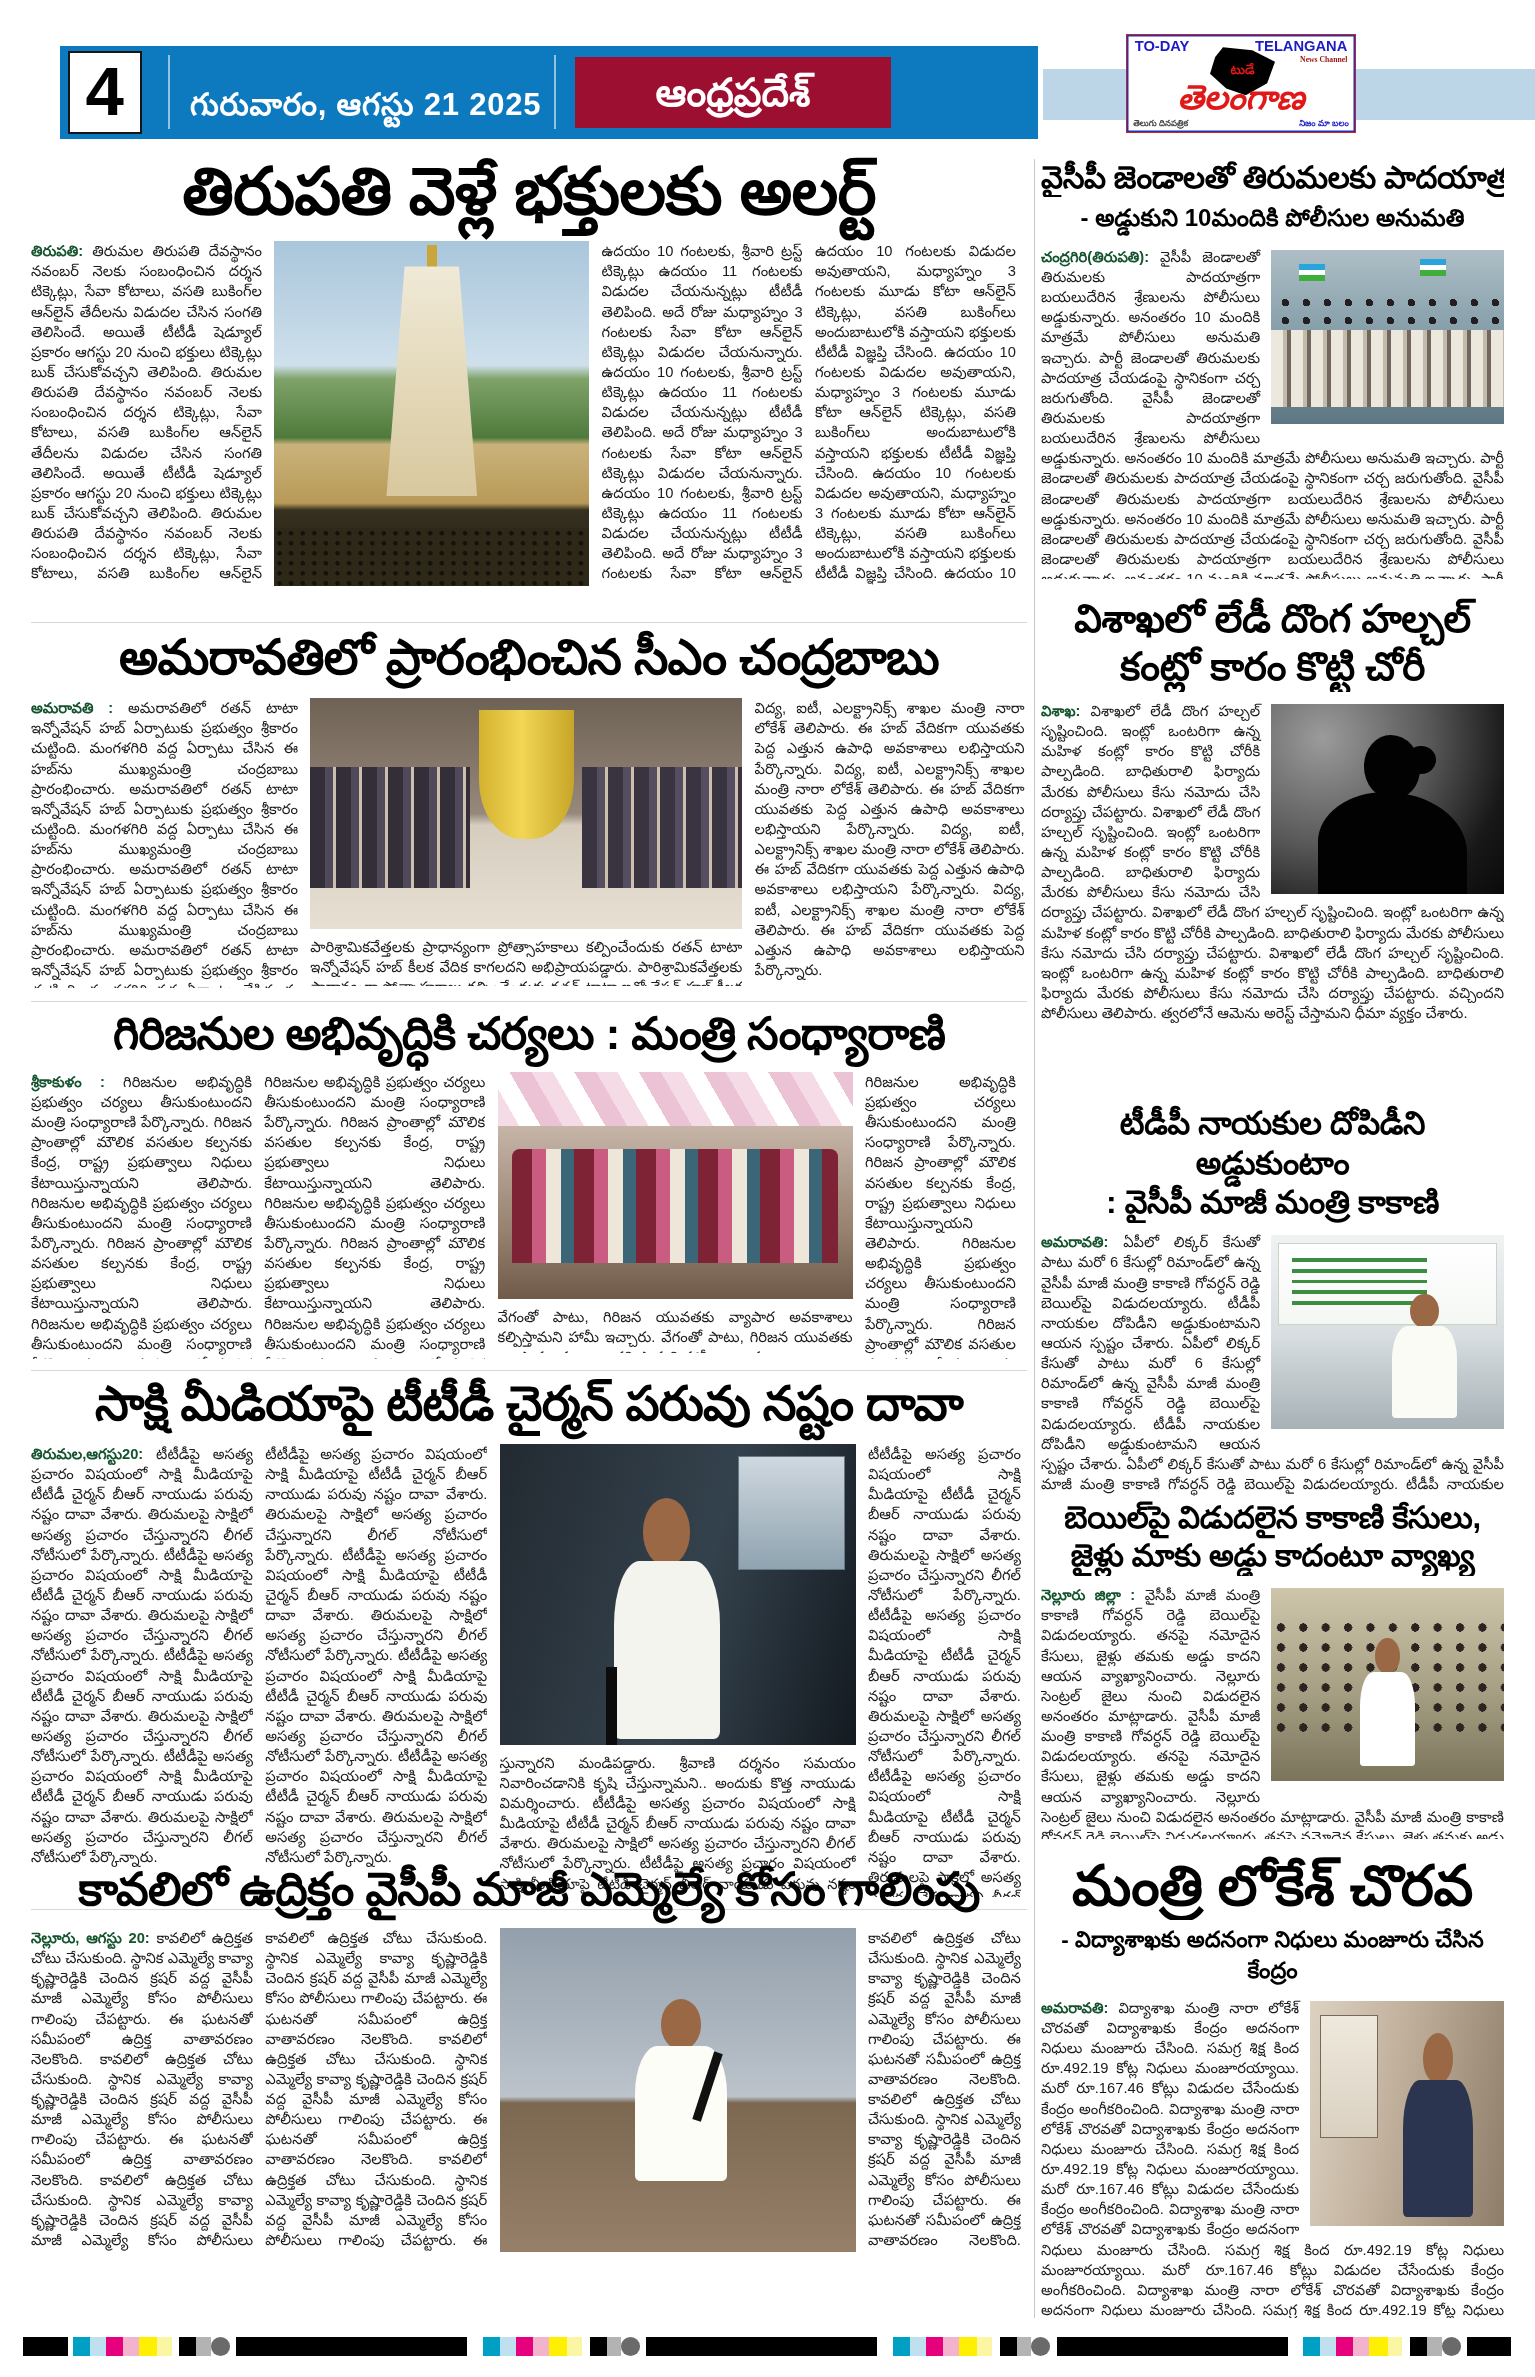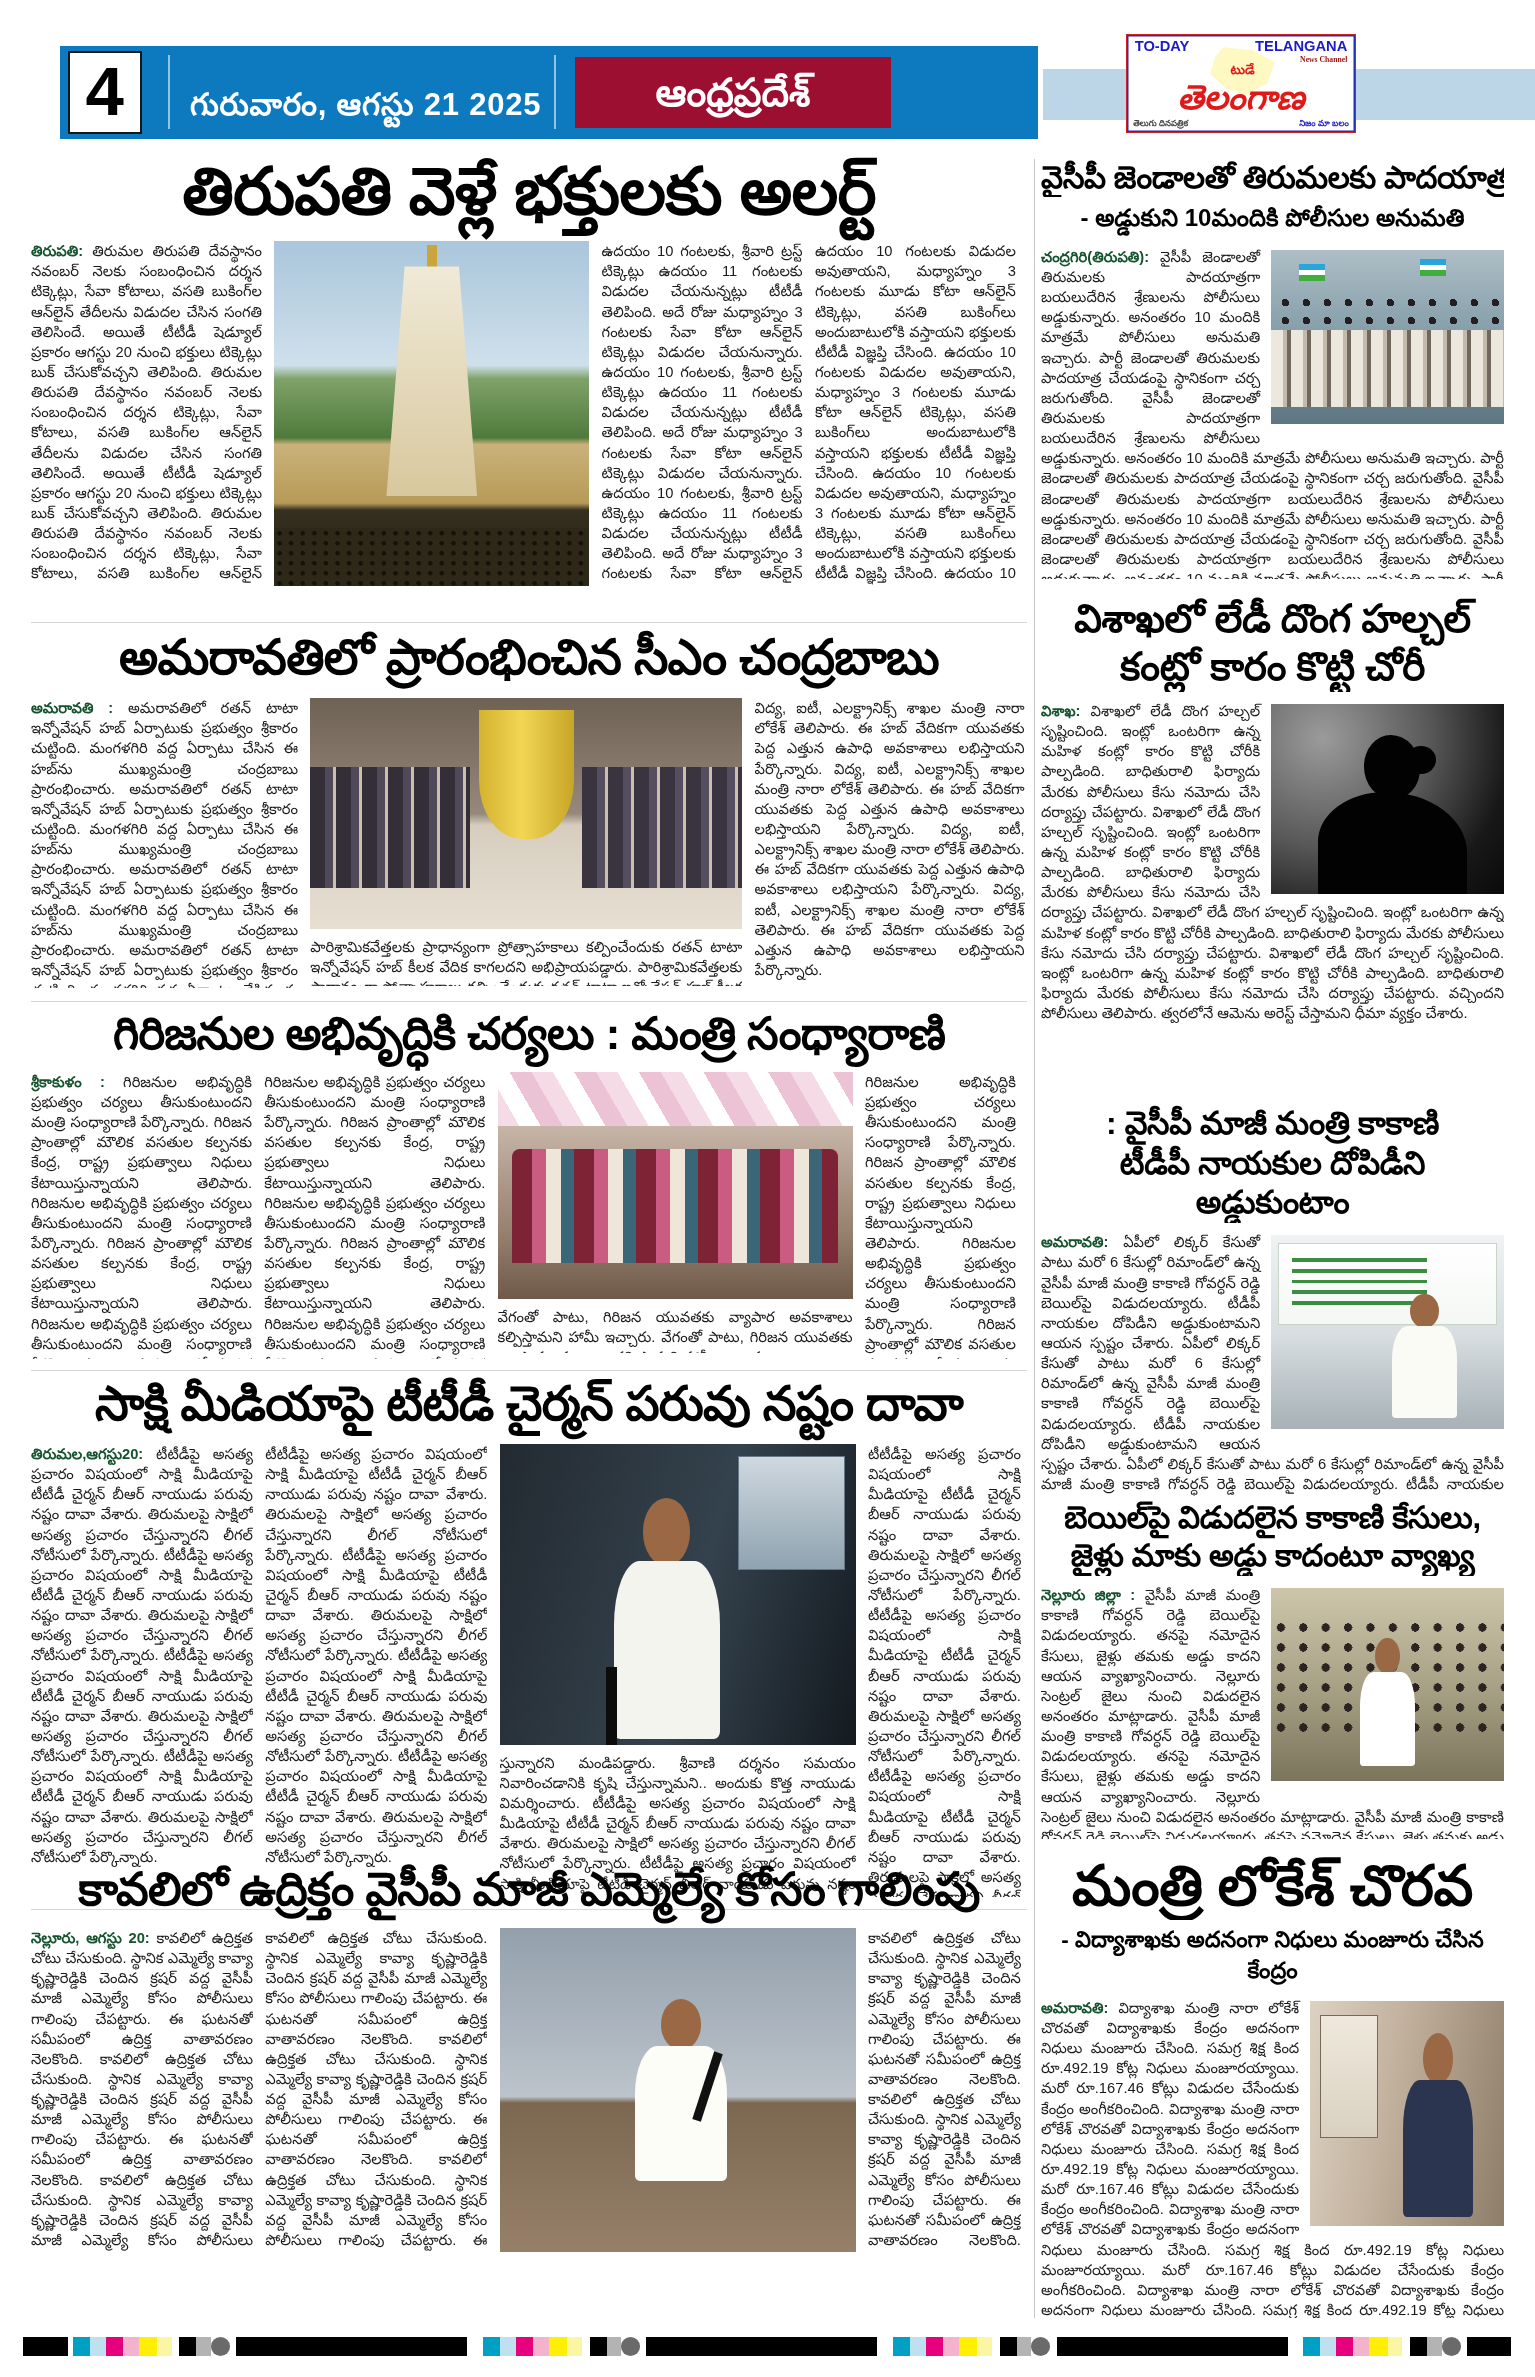--- a/index.html
+++ b/index.html
@@ -19,21 +19,21 @@
   .hdr-date { position:absolute; left:130px; top:16px; height:93px; display:flex; align-items:center;
               color:#fff; font-size:31px; font-weight:bold; letter-spacing:0.8px; }
   .hdr-banner { position:absolute; left:515px; top:10.8px; width:316px; height:71px; background:#9d0f31;
                 color:#fff; font-size:39px; font-weight:bold; text-align:center; line-height:71px; }
   .hdr-band { position:absolute; left:1043px; top:69px; width:493px; height:51px; background:#bcd6e8; }
   .logo { position:absolute; left:1126px; top:34px; width:230px; height:99px; background:#fff;
           border:1.5px solid #cc2222; box-shadow:inset 0 0 0 1.5px #2233bb; }
   .logo-row1 { position:absolute; left:0; right:0; top:3.1px; display:flex; justify-content:space-between; padding:0 7.7px;
                color:#1b1bc8; font-weight:bold; font-size:14.7px; }
   .logo-sub { position:absolute; right:7.7px; top:20px; color:#991111; font-size:7.7px; font-weight:bold;font-family:Liberation Serif, serif; }
-  .logo-map { position:absolute; left:83px; top:12.3px; width:65px; height:48px; background:#fef9c3;
+  .logo-map { position:absolute; left:83px; top:12.3px; width:65px; height:48px; background:#000000;
               clip-path:polygon(20% 0,65% 6%,100% 30%,88% 75%,55% 100%,25% 86%,0 55%,8% 20%);
               display:flex; align-items:center; justify-content:center; }
   .logo-map span { color:#e01818; font-weight:bold; font-size:13px; }
   .logo-script { position:absolute; left:0; right:0; bottom:18.5px; text-align:center;
                  color:#e01818; font-size:34px; font-weight:bold; font-style:italic; line-height:1; }
   .logo-row3 { position:absolute; left:0; right:0; bottom:2.3px; display:flex; justify-content:space-between; padding:0 6.2px;
                font-size:8.5px; font-weight:bold; }
   .logo-row3 .l { color:#444; } .logo-row3 .r { color:#1b1bc8; }
 
   
@@ -287,22 +287,22 @@
       <i class="torso"></i>
     </figure>
     <span class="dateline">విశాఖ:</span>
     <span>విశాఖలో లేడీ దొంగ హల్చల్ సృష్టించింది. ఇంట్లో ఒంటరిగా ఉన్న మహిళ కంట్లో కారం కొట్టి చోరీకి పాల్పడింది. బాధితురాలి ఫిర్యాదు మేరకు పోలీసులు కేసు నమోదు చేసి దర్యాప్తు చేపట్టారు. విశాఖలో లేడీ దొంగ హల్చల్ సృష్టించింది. ఇంట్లో ఒంటరిగా ఉన్న మహిళ కంట్లో కారం కొట్టి చోరీకి పాల్పడింది. బాధితురాలి ఫిర్యాదు మేరకు పోలీసులు కేసు నమోదు చేసి దర్యాప్తు చేపట్టారు. విశాఖలో లేడీ దొంగ హల్చల్ సృష్టించింది. ఇంట్లో ఒంటరిగా ఉన్న మహిళ కంట్లో కారం కొట్టి చోరీకి పాల్పడింది. బాధితురాలి ఫిర్యాదు మేరకు పోలీసులు కేసు నమోదు చేసి దర్యాప్తు చేపట్టారు. విశాఖలో లేడీ దొంగ హల్చల్ సృష్టించింది. ఇంట్లో ఒంటరిగా ఉన్న మహిళ కంట్లో కారం కొట్టి చోరీకి పాల్పడింది. బాధితురాలి ఫిర్యాదు మేరకు పోలీసులు కేసు నమోదు చేసి దర్యాప్తు చేపట్టారు.</span>
     <span>వచ్చిందని పోలీసులు తెలిపారు. త్వరలోనే ఆమెను అరెస్ట్ చేస్తామని ధీమా వ్యక్తం చేశారు.</span>
   </div>
 </section>
 
 <section class="art" style="left:1041px;top:1104px;width:463px;height:392px">
   <h2 class="rh" style="font-size:32px">
+    <div>టీడీపీ నాయకుల దోపిడీని అడ్డుకుంటాం</div>
     <div>: వైసీపీ మాజీ మంత్రి కాకాణి</div>
-    <div>టీడీపీ నాయకుల దోపిడీని అడ్డుకుంటాం</div>
   </h2>
   <div class="rbody body" style="height:293px">
     <figure class="photo kak rfloat" style="width:233px;height:194px">
       <i class="banner"></i>
       <i class="glines"></i>
       <i class="person" style="left:52%;top:30%;width:28%;height:64%;--shirt:#fbfbf6"></i>
     </figure>
     <span class="dateline">అమరావతి:</span>
     <span>ఏపీలో లిక్కర్ కేసుతో పాటు మరో 6 కేసుల్లో రిమాండ్‌లో ఉన్న వైసీపీ మాజీ మంత్రి కాకాణి గోవర్ధన్ రెడ్డి బెయిల్‌పై విడుదలయ్యారు. టీడీపీ నాయకుల దోపిడీని అడ్డుకుంటామని ఆయన స్పష్టం చేశారు. ఏపీలో లిక్కర్ కేసుతో పాటు మరో 6 కేసుల్లో రిమాండ్‌లో ఉన్న వైసీపీ మాజీ మంత్రి కాకాణి గోవర్ధన్ రెడ్డి బెయిల్‌పై విడుదలయ్యారు. టీడీపీ నాయకుల దోపిడీని అడ్డుకుంటామని ఆయన స్పష్టం చేశారు. ఏపీలో లిక్కర్ కేసుతో పాటు మరో 6 కేసుల్లో రిమాండ్‌లో ఉన్న వైసీపీ మాజీ మంత్రి కాకాణి గోవర్ధన్ రెడ్డి బెయిల్‌పై విడుదలయ్యారు. టీడీపీ నాయకుల దోపిడీని అడ్డుకుంటామని ఆయన స్పష్టం చేశారు. ఏపీలో లిక్కర్ కేసుతో పాటు మరో 6 కేసుల్లో రిమాండ్‌లో ఉన్న వైసీపీ మాజీ మంత్రి కాకాణి గోవర్ధన్ రెడ్డి బెయిల్‌పై విడుదలయ్యారు. టీడీపీ నాయకుల దోపిడీని అడ్డుకుంటామని ఆయన స్పష్టం చేశారు.</span>
   </div>

